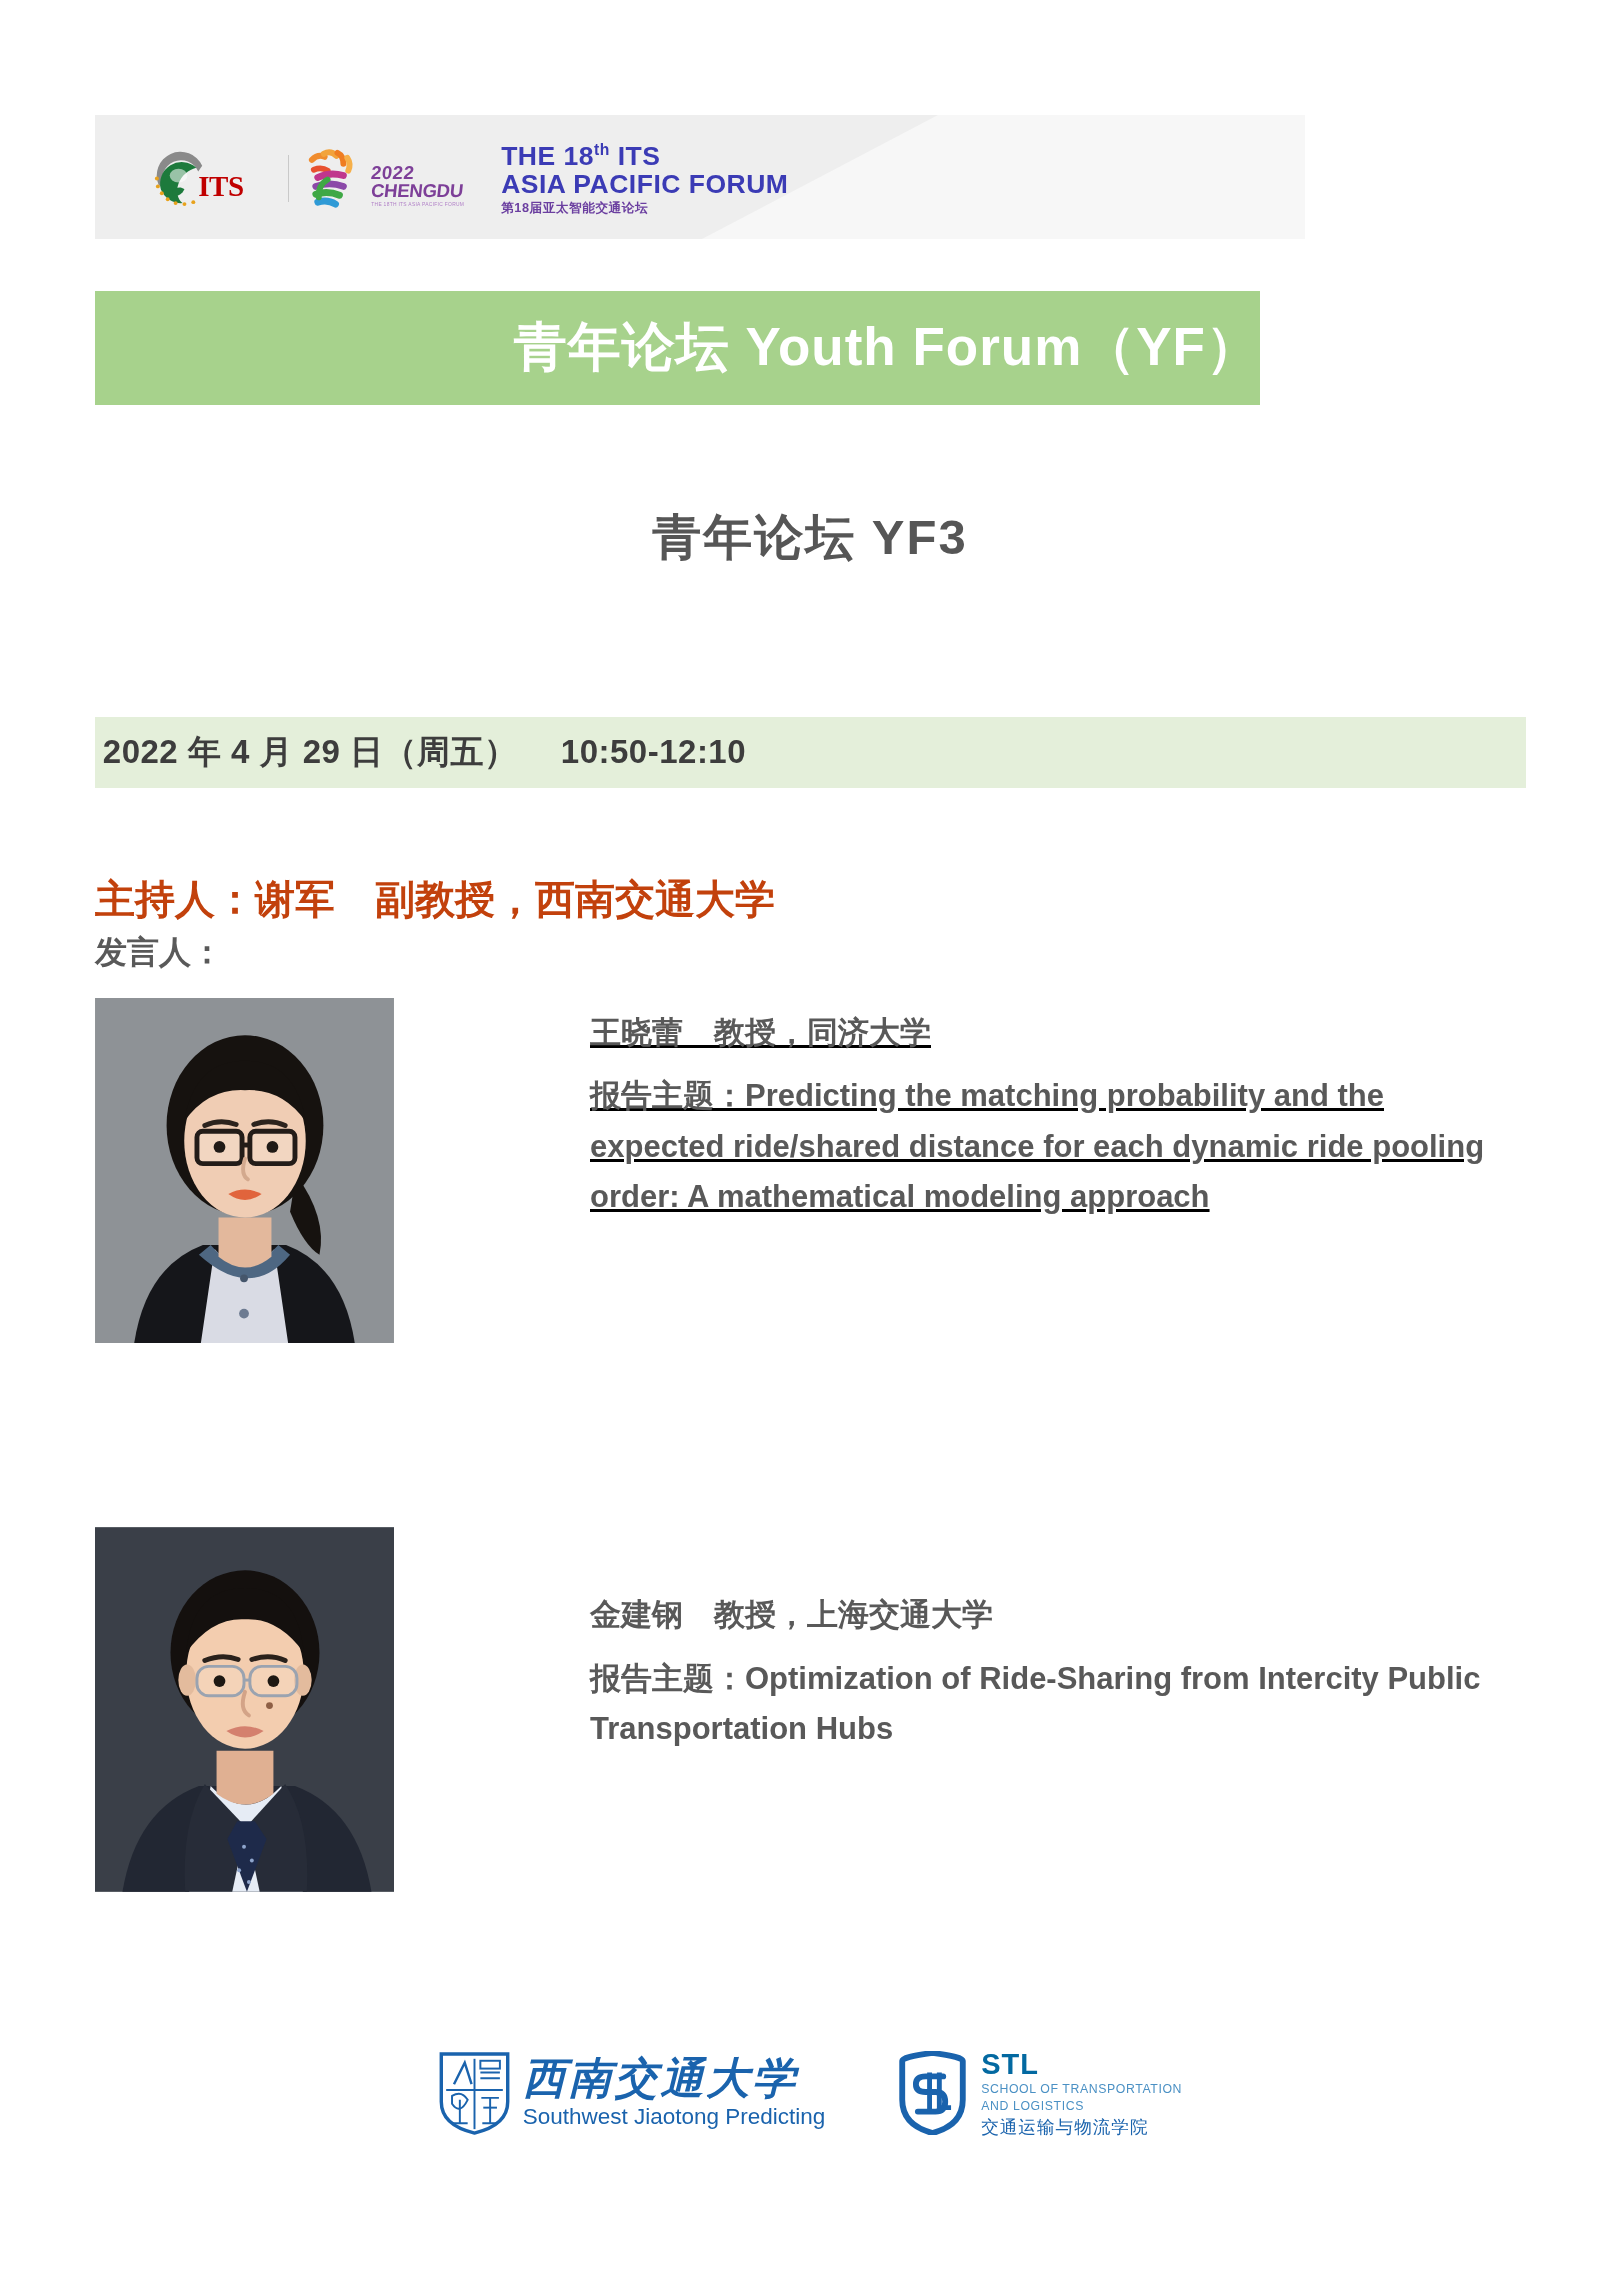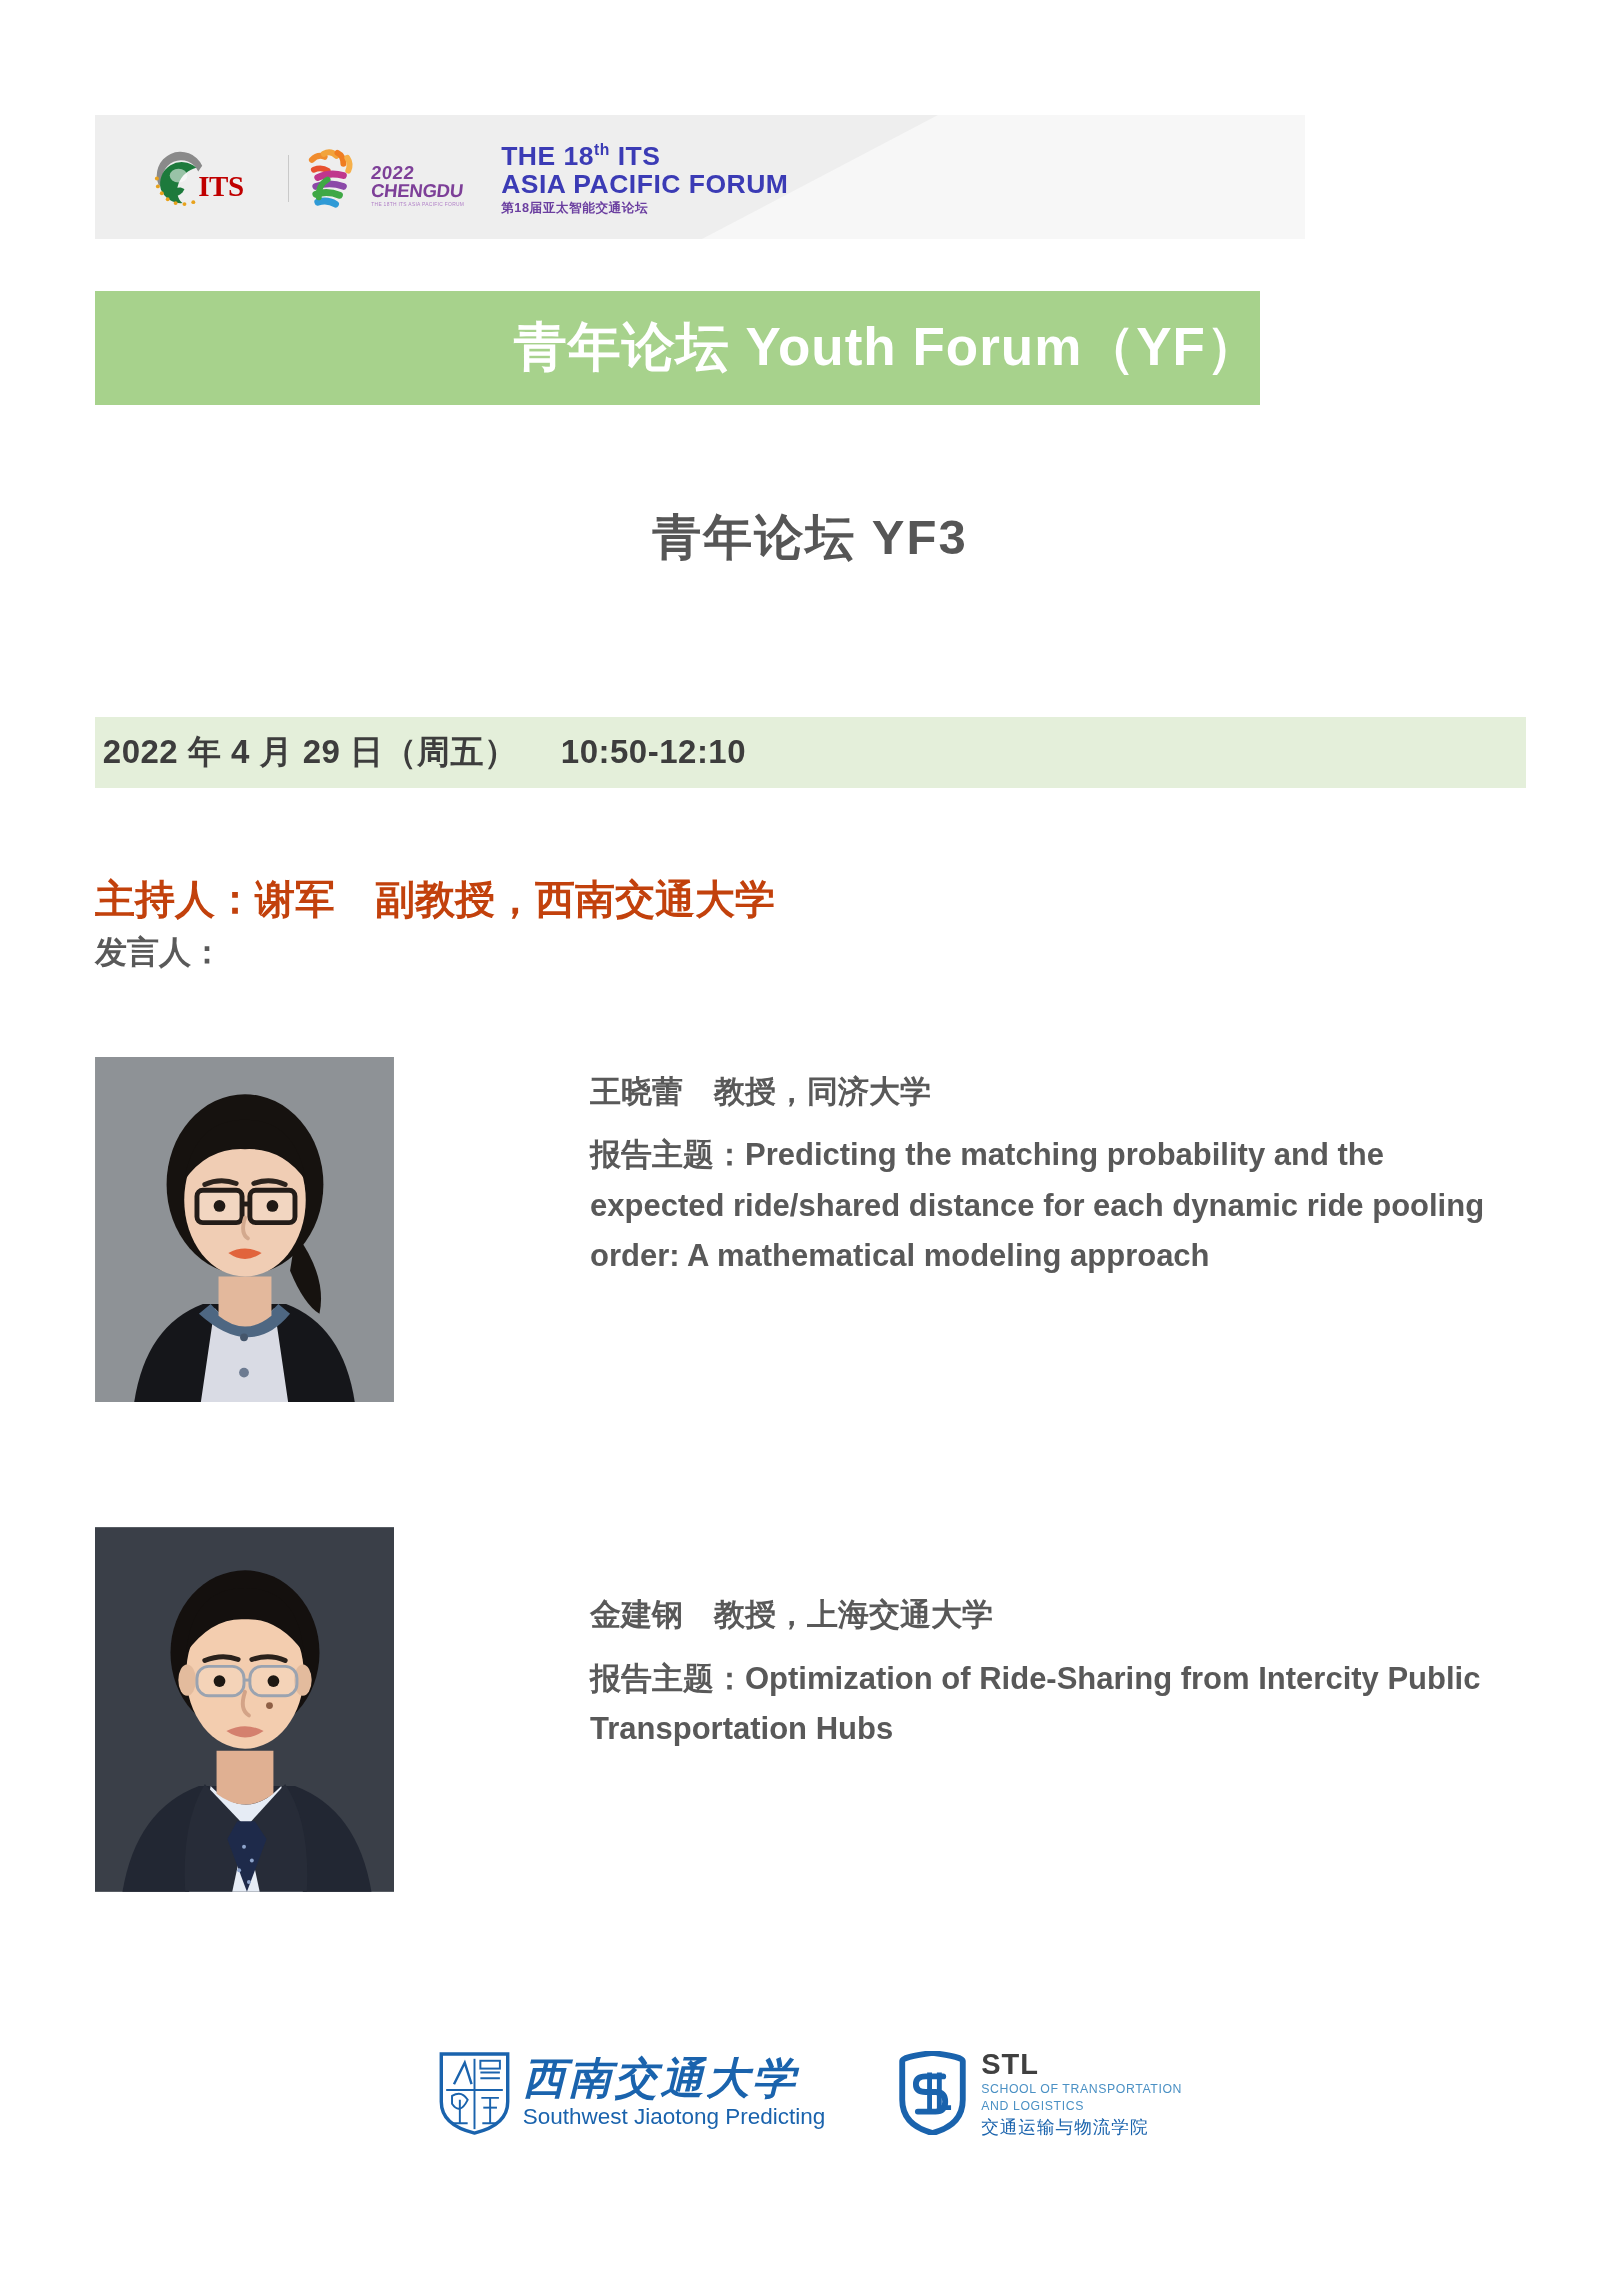--- a/index.html
+++ b/index.html
@@ -219,21 +219,21 @@
   }
 
   
   .speaker {
     position: absolute;
     left: 95px;
     width: 1431px;
     display: flex;
     align-items: flex-start;
   }
-  .speaker-1 { top: 1057px; }
+  .speaker-1 { top: 998px; text-decoration: underline; }
   .speaker-2 { top: 1527px; }
 
   .photo {
     width: 299px;
     height: 345px;
     flex: none;
     position: relative;
     overflow: hidden;
   }
   .speaker-2 .photo { height: 365px; }
@@ -304,21 +304,21 @@
   }
   .stl-type {
     display: flex;
     flex-direction: column;
     line-height: 1.05;
   }
   .stl-abbr {
     font-family: "Liberation Sans", sans-serif;
     font-weight: bold;
     font-size: 29px;
-    color: #404040;
+    color: #0369a1;
     letter-spacing: 1px;
   }
   .stl-en {
     font-family: "Liberation Sans", sans-serif;
     font-size: 12.3px;
     color: #4a90c4;
     letter-spacing: 0.6px;
     margin-top: 3.9px;
   }
   .stl-cn {

